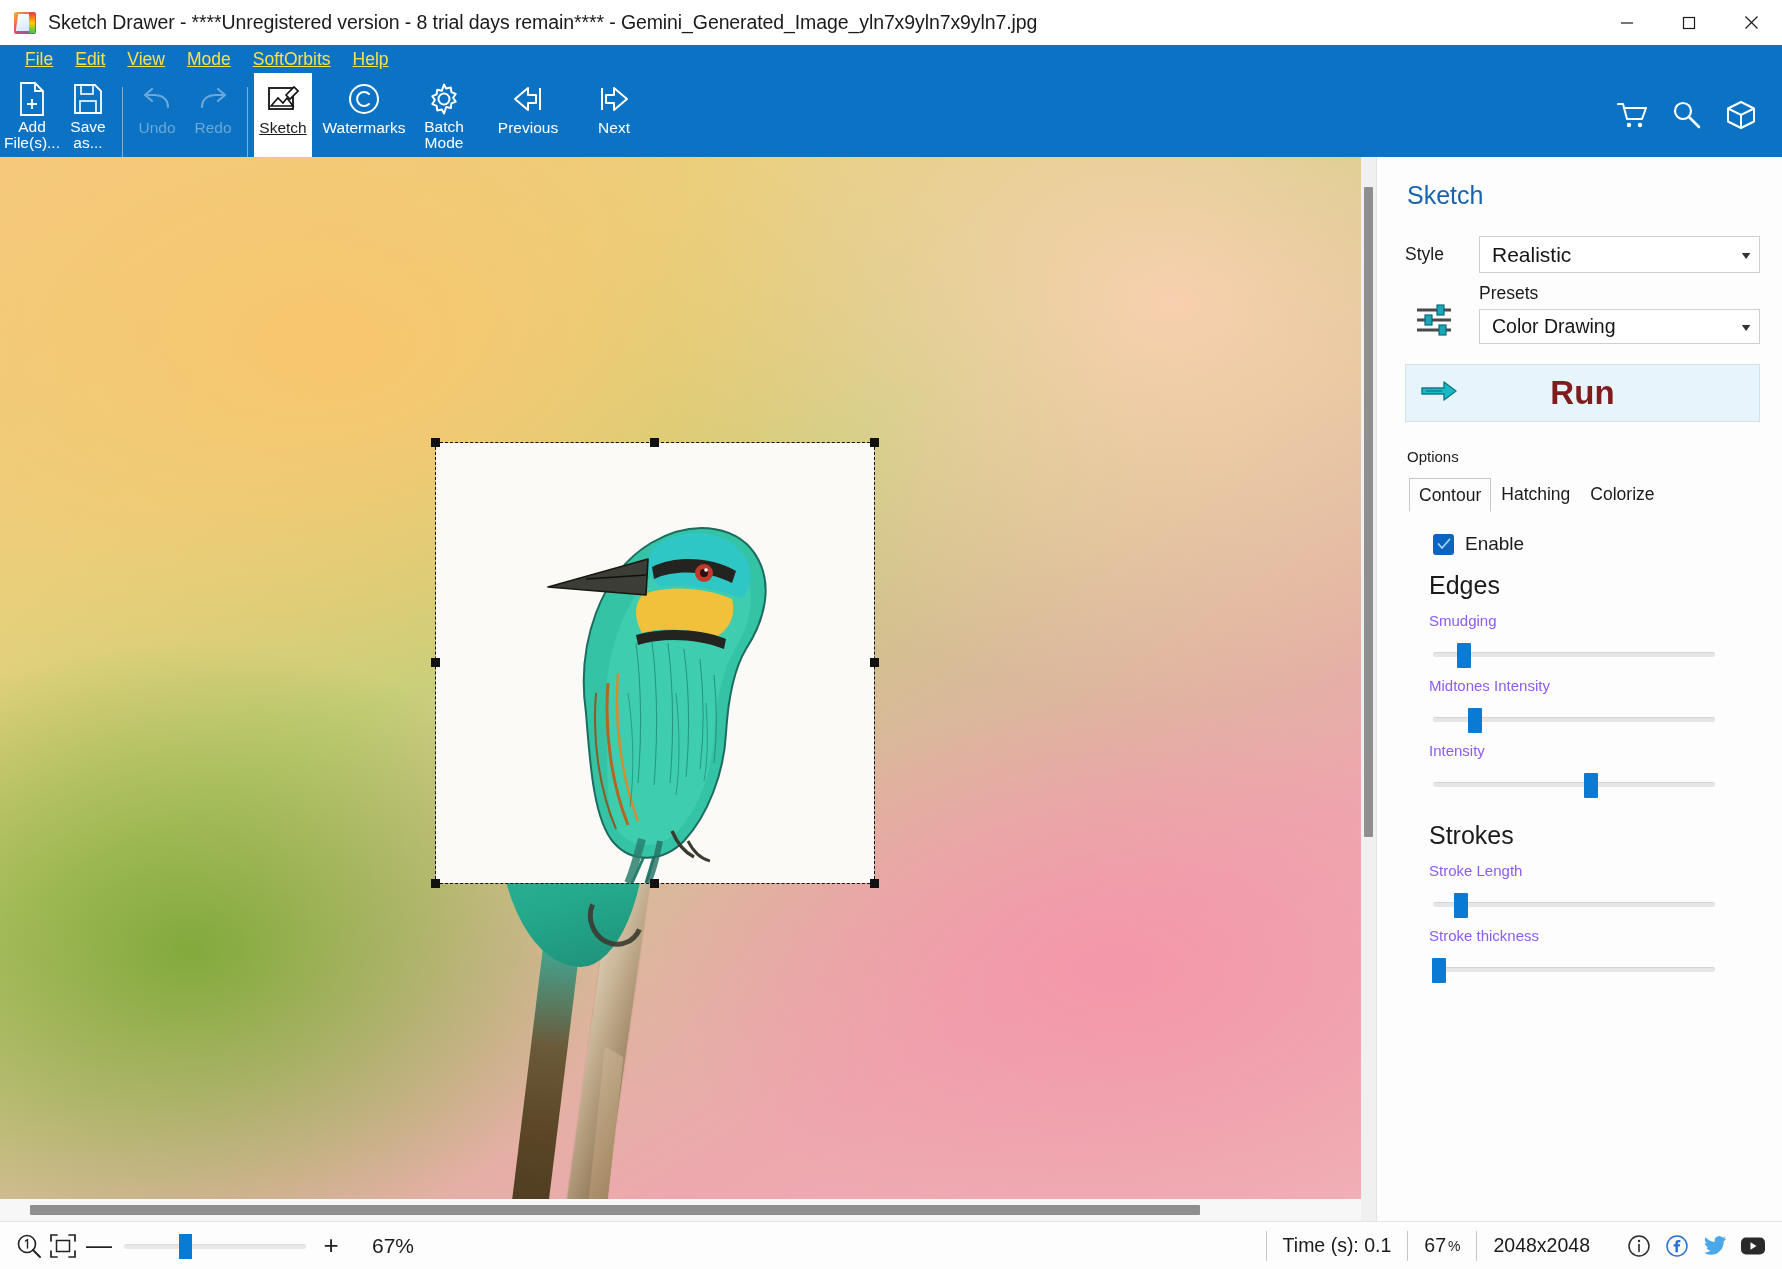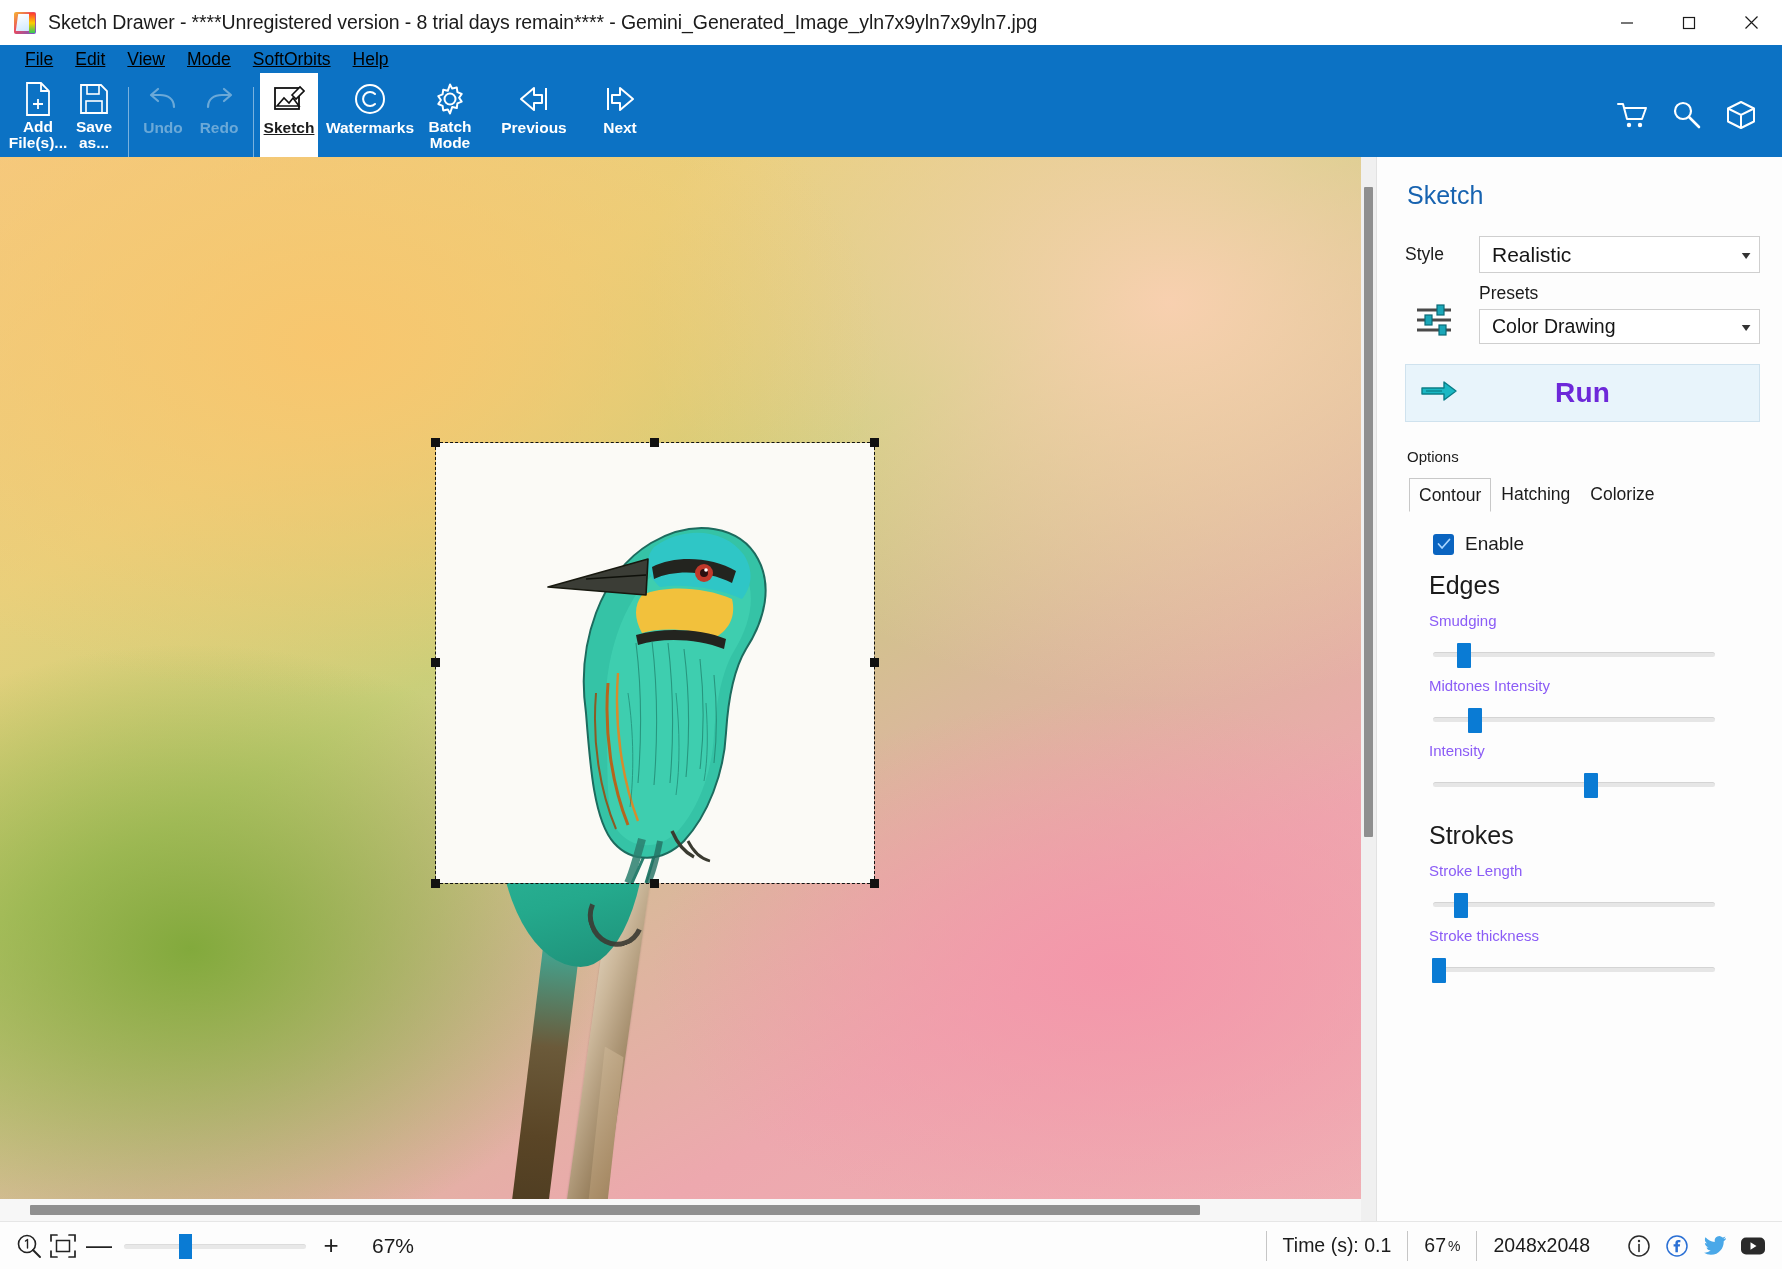--- a/index.html
+++ b/index.html
@@ -75,32 +75,31 @@
   }
   .menubar {
     height: 28px;
     display: flex; align-items: center;
     padding-left: 14px;
     gap: 0px;
   }
   .menu-item {
     font-size: 17.5px;
     padding: 2px 11px;
-    color: #000000;
+    color: #fde047;
     white-space: nowrap;
     cursor: default;
   }
   .menu-item u { text-decoration: underline; }
 
   .toolbar {
     position: absolute;
     left: 0; top: 28px; right: 0; bottom: 0;
     display: flex; align-items: flex-end;
-    padding-left: 10px;
-    font-weight: bold;
+    padding-left: 4px;
   }
   .tb-btn {
     width: 56px;
     min-width: 56px;
     height: 84px;
     display: flex; flex-direction: column;
     align-items: center;
     padding-top: 6px;
     color: #ffffff;
     cursor: default;
@@ -332,21 +331,21 @@
     height: 58px;
     background: #e8f4fb;
     border: 1px solid #cfe2ee;
     display: flex; align-items: center;
     position: relative;
     cursor: default;
   }
   .run-btn .arrow { position: absolute; left: 14px; top: 50%; transform: translateY(-50%); }
   .run-btn .rl {
     flex: 1 1 auto; text-align: center;
-    font-size: 28px; font-weight: bold; color: #6d28d9;
+    font-size: 33px; font-weight: bold; color: #7f1d1d;
     letter-spacing: 0.2px;
   }
 
   .options-lab {
     font-size: 15px; color: #1b1b1b;
     margin: 26px 0 12px 2px;
   }
   .tabs { display: flex; align-items: flex-end; gap: 0; margin-left: 4px; }
   .tab {
     font-size: 17.5px; color: #1b1b1b;

